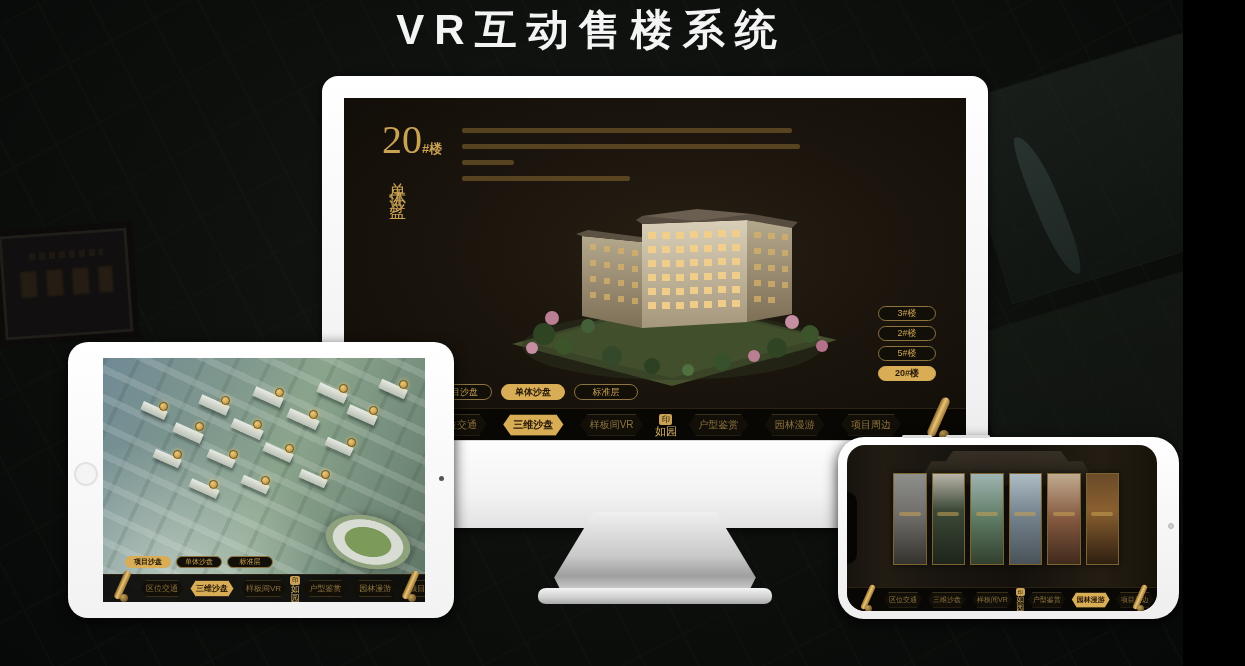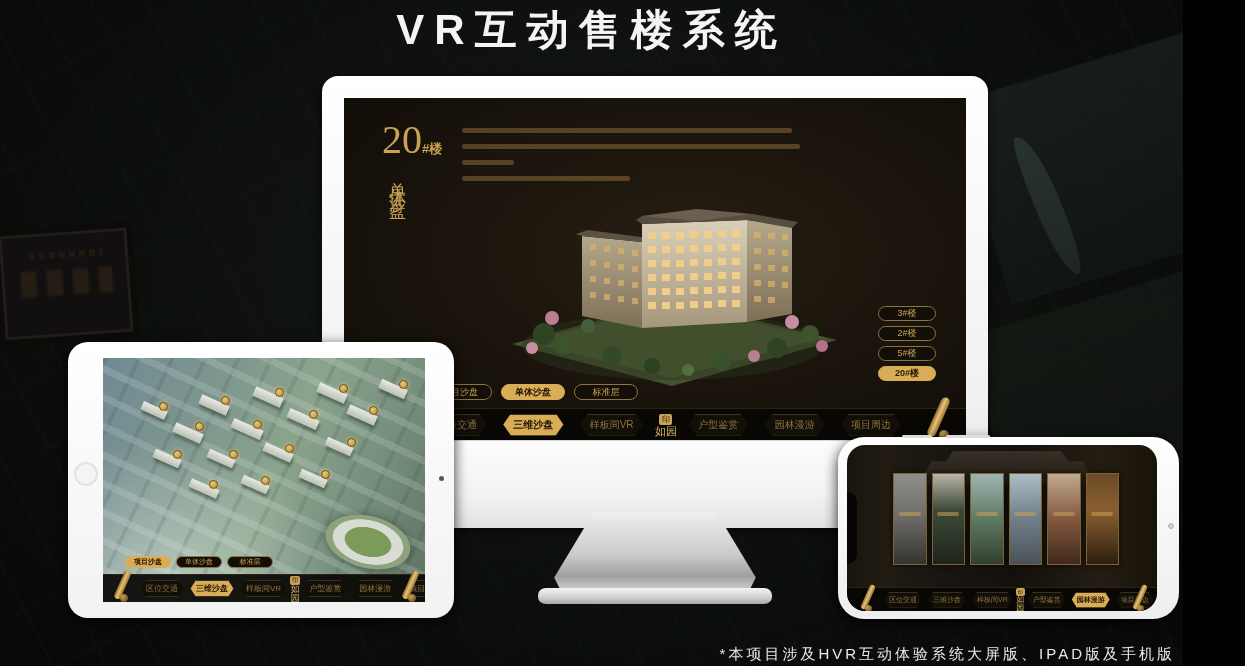--- a/index.html
+++ b/index.html
@@ -487,14 +487,13 @@
           <div class="cap"></div>
         </div>
       <div class="scrollicon sr">
           <div class="tube"></div>
           <div class="cap"></div>
         </div>
     </div>
     <div class="notch"></div>
   </div>
 
-  <div class="footnote">*本项目涉及HVR互动体验系统大屏版、IPAD版及手机版</div>
 </div>
 
 </body></html>

